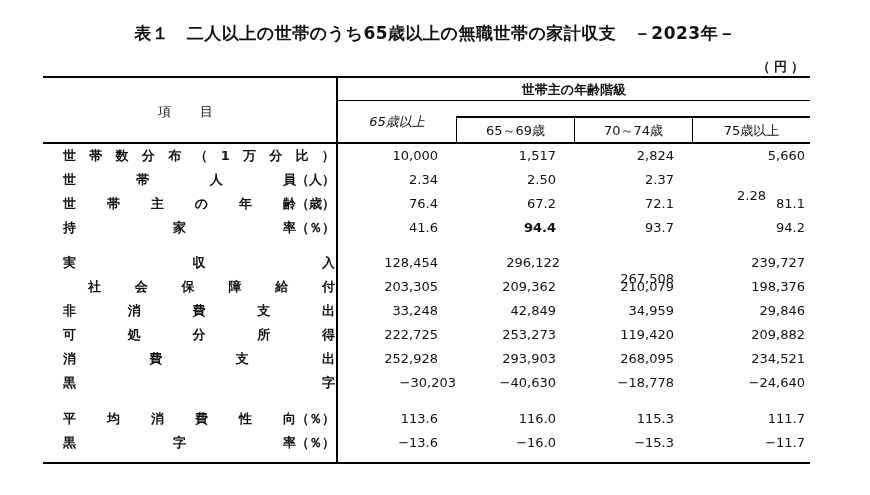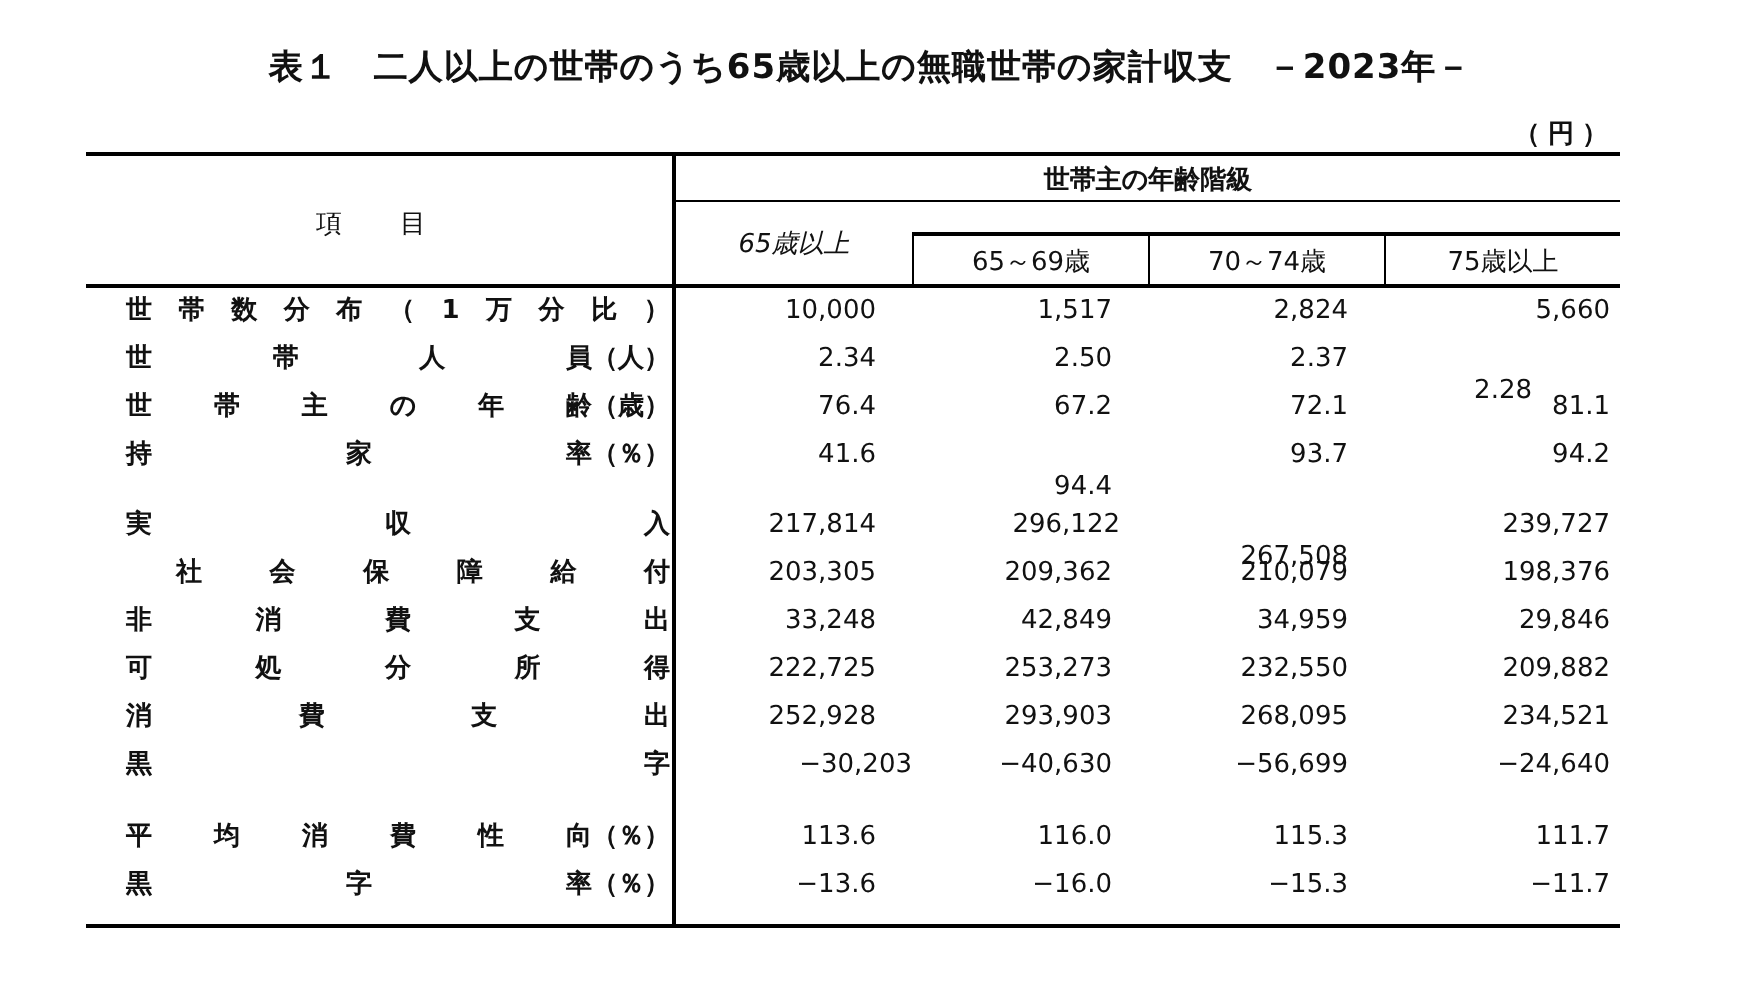--- a/index.html
+++ b/index.html
@@ -79,29 +79,29 @@
     <div class="val" style="top: 193px; left: 338px;">76.4</div>
     <div class="val" style="top: 193px; left: 456px;">67.2</div>
     <div class="val" style="top: 193px; left: 574px;">72.1</div>
     <div class="val" style="top: 193px; left: 705px;">81.1</div>
     <div class="label" style="top: 217px;">
       <span>持</span>
       <span>家</span>
       <span>率（％）</span>
     </div>
     <div class="val" style="top: 217px; left: 338px;">41.6</div>
-    <div class="val" style="top: 233px; left: 456px;">94.4</div>
+    <div class="val" style="top: 217px; left: 456px; font-weight: bold;">94.4</div>
     <div class="val" style="top: 217px; left: 574px;">93.7</div>
     <div class="val" style="top: 217px; left: 705px;">94.2</div>
     <div class="label" style="top: 252px;">
       <span>実</span>
       <span>収</span>
       <span>入</span>
     </div>
-    <div class="val" style="top: 252px; left: 338px;">217,814</div>
+    <div class="val" style="top: 252px; left: 338px;">128,454</div>
     <div class="val" style="top: 252px; left: 460px; text-align: right;">296,122</div>
     <div class="val" style="top: 268px; left: 574px;">267,508</div>
     <div class="val" style="top: 252px; left: 705px;">239,727</div>
     <div class="label indent" style="top: 276px;">
       <span>社</span>
       <span>会</span>
       <span>保</span>
       <span>障</span>
       <span>給</span>
       <span>付</span>
@@ -123,39 +123,39 @@
     <div class="val" style="top: 300px; left: 705px;">29,846</div>
     <div class="label" style="top: 324px;">
       <span>可</span>
       <span>処</span>
       <span>分</span>
       <span>所</span>
       <span>得</span>
     </div>
     <div class="val" style="top: 324px; left: 338px;">222,725</div>
     <div class="val" style="top: 324px; left: 456px;">253,273</div>
-    <div class="val" style="top: 324px; left: 574px;">232,550</div>
+    <div class="val" style="top: 324px; left: 574px;">119,420</div>
     <div class="val" style="top: 324px; left: 705px;">209,882</div>
     <div class="label" style="top: 348px;">
       <span>消</span>
       <span>費</span>
       <span>支</span>
       <span>出</span>
     </div>
     <div class="val" style="top: 348px; left: 338px;">252,928</div>
     <div class="val" style="top: 348px; left: 456px;">293,903</div>
     <div class="val" style="top: 348px; left: 574px;">268,095</div>
     <div class="val" style="top: 348px; left: 705px;">234,521</div>
     <div class="label" style="top: 372px;">
       <span>黒</span>
       <span>字</span>
     </div>
     <div class="val" style="top: 372px; left: 338px; padding-left: 18px;">−30,203</div>
     <div class="val" style="top: 372px; left: 456px;">−40,630</div>
-    <div class="val" style="top: 372px; left: 574px;">−56,699</div>
+    <div class="val" style="top: 372px; left: 574px;">−18,778</div>
     <div class="val" style="top: 372px; left: 705px;">−24,640</div>
     <div class="label" style="top: 408px;">
       <span>平</span>
       <span>均</span>
       <span>消</span>
       <span>費</span>
       <span>性</span>
       <span>向（％）</span>
     </div>
     <div class="val" style="top: 408px; left: 338px;">113.6</div>

